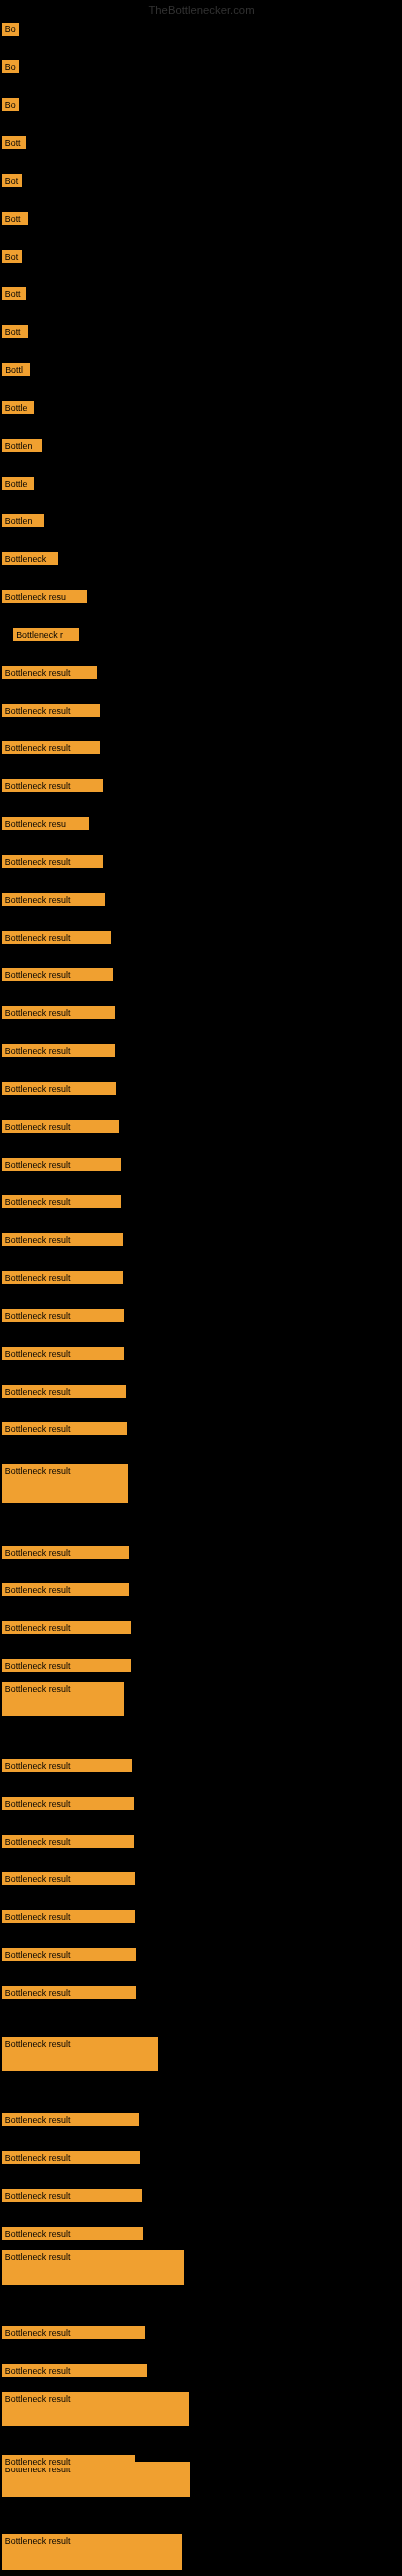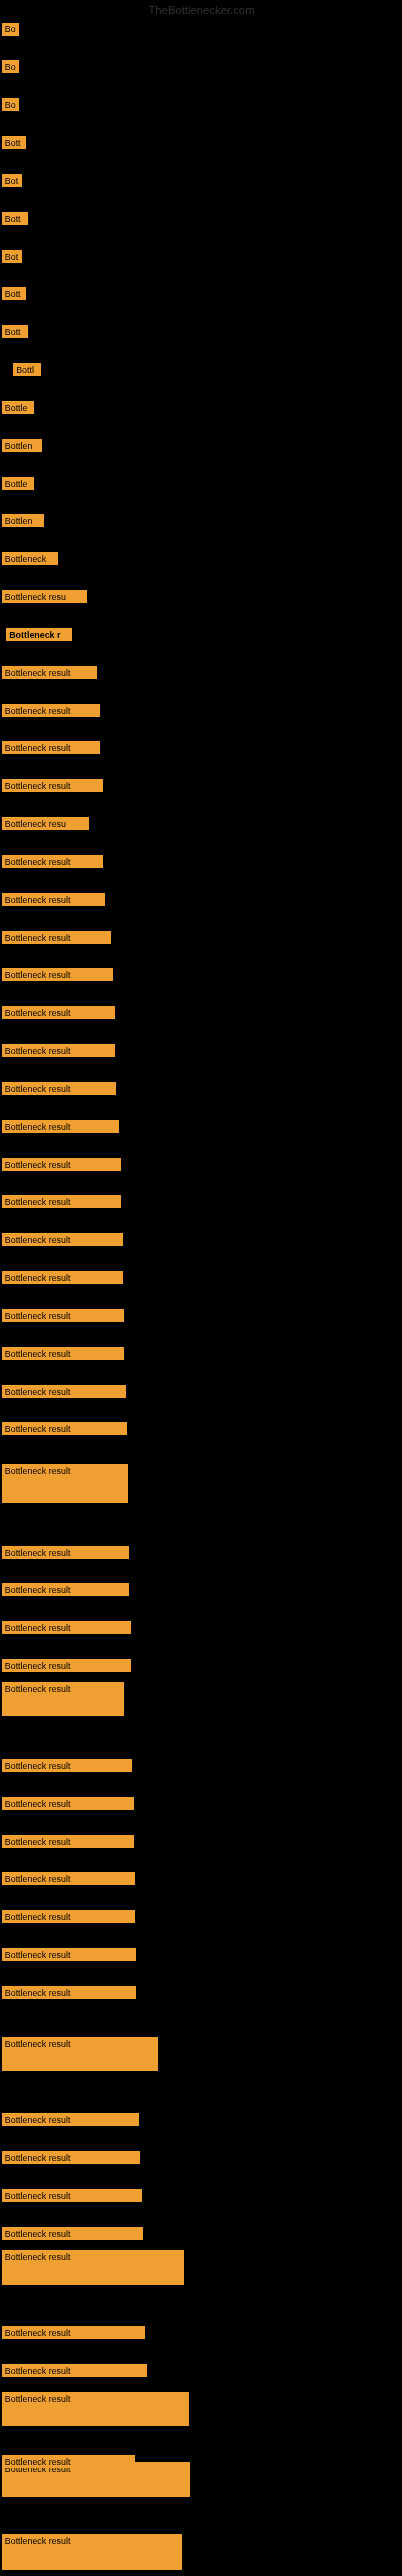--- a/index.html
+++ b/index.html
@@ -40,28 +40,28 @@
 
 <div class="label-item" style="top: 22.5px; left: 1.6px; width: 17.7px; height: 13px;">Bo</div>
 <div class="label-item" style="top: 60px; left: 1.6px; width: 17.7px; height: 13px;">Bo</div>
 <div class="label-item" style="top: 98px; left: 1.6px; width: 17.7px; height: 13px;">Bo</div>
 <div class="label-item" style="top: 136px; left: 1.6px; width: 24px; height: 13px;">Bott</div>
 <div class="label-item" style="top: 174px; left: 1.6px; width: 20px; height: 13px;">Bot</div>
 <div class="label-item" style="top: 212px; left: 1.6px; width: 26px; height: 13px;">Bott</div>
 <div class="label-item" style="top: 250px; left: 1.6px; width: 20px; height: 13px;">Bot</div>
 <div class="label-item" style="top: 287px; left: 1.6px; width: 24px; height: 13px;">Bott</div>
 <div class="label-item" style="top: 325px; left: 1.6px; width: 26px; height: 13px;">Bott</div>
-<div class="label-item" style="top: 363px; left: 13px; width: 28px; height: 13px;">Bottl</div>
+<div class="label-item" style="top: 363px; left: 2px; width: 28px; height: 13px;">Bottl</div>
 <div class="label-item" style="top: 401px; left: 1.6px; width: 32px; height: 13px;">Bottle</div>
 <div class="label-item" style="top: 439px; left: 1.6px; width: 40px; height: 13px;">Bottlen</div>
 <div class="label-item" style="top: 477px; left: 1.6px; width: 32px; height: 13px;">Bottle</div>
 <div class="label-item" style="top: 514px; left: 1.6px; width: 42px; height: 13px;">Bottlen</div>
 <div class="label-item" style="top: 552px; left: 1.6px; width: 56px; height: 13px;">Bottleneck</div>
 <div class="label-item" style="top: 590px; left: 1.6px; width: 85px; height: 13px;">Bottleneck resu</div>
-<div class="label-item" style="top: 628px; left: 6px; width: 66px; height: 13px; font-weight: bold;">Bottleneck r</div>
+<div class="label-item" style="top: 628px; left: 13px; width: 66px; height: 13px;">Bottleneck r</div>
 <div class="label-item" style="top: 666px; left: 1.6px; width: 95px; height: 13px;">Bottleneck result</div>
 <div class="label-item" style="top: 704px; left: 1.6px; width: 98px; height: 13px;">Bottleneck result</div>
 <div class="label-item" style="top: 741px; left: 1.6px; width: 98px; height: 13px;">Bottleneck result</div>
 <div class="label-item" style="top: 779px; left: 1.6px; width: 101px; height: 13px;">Bottleneck result</div>
 <div class="label-item" style="top: 817px; left: 1.6px; width: 87px; height: 13px;">Bottleneck resu</div>
 <div class="label-item" style="top: 855px; left: 1.6px; width: 101px; height: 13px;">Bottleneck result</div>
 <div class="label-item" style="top: 893px; left: 1.6px; width: 103px; height: 13px;">Bottleneck result</div>
 <div class="label-item" style="top: 931px; left: 1.6px; width: 109px; height: 13px;">Bottleneck result</div>
 <div class="label-item" style="top: 968px; left: 1.6px; width: 111px; height: 13px;">Bottleneck result</div>
 <div class="label-item" style="top: 1006px; left: 1.6px; width: 113px; height: 13px;">Bottleneck result</div>

